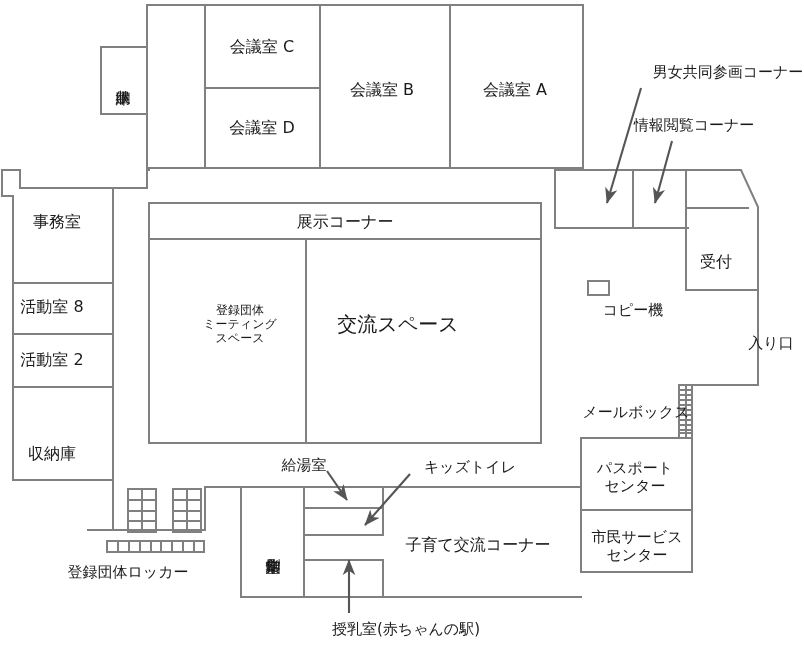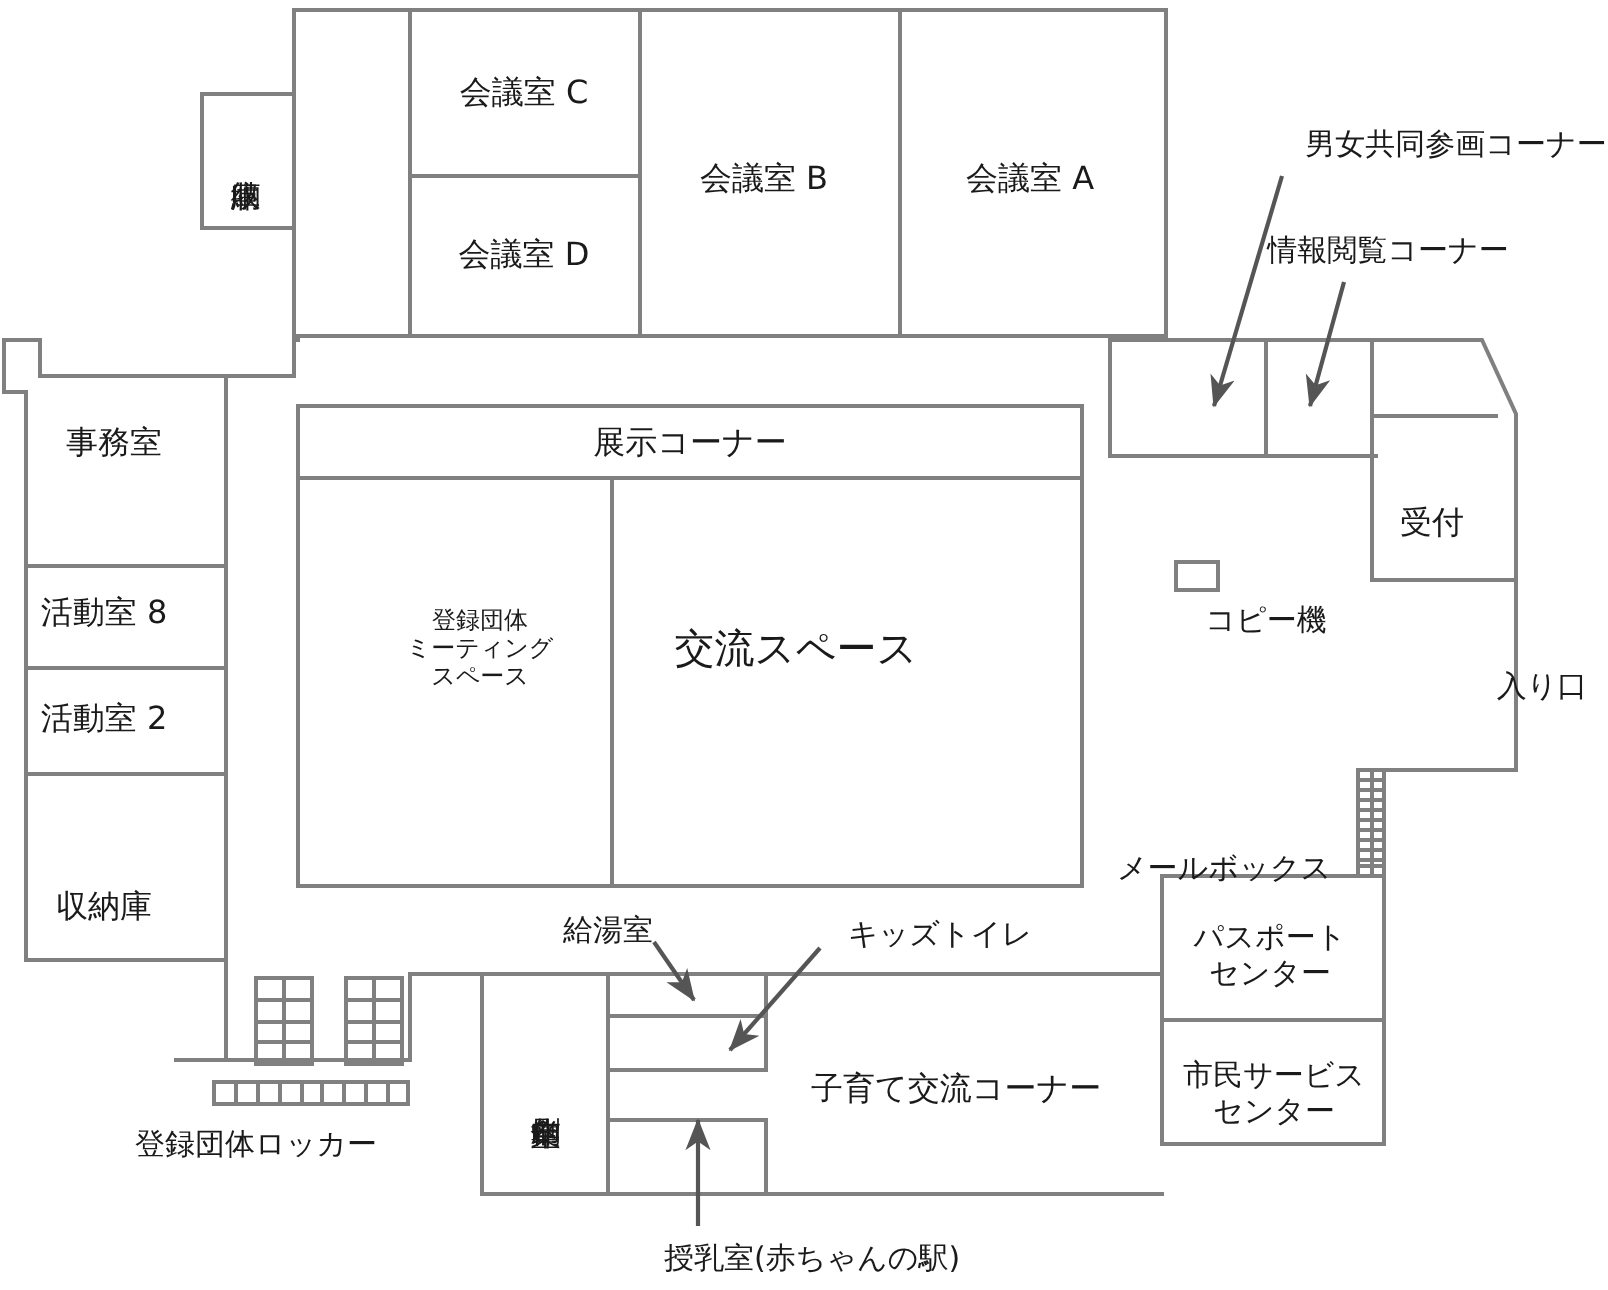--- a/index.html
+++ b/index.html
@@ -208,18 +208,18 @@
     </div>
   <div id="callout-label-layer">
       <div class="callout-label anchor-c" style="left: 728px; top: 73px; text-align: right;">男女共同参画コーナー</div>
       <div class="callout-label anchor-c" style="left: 694px; top: 126px;">情報閲覧コーナー</div>
       <div class="callout-label anchor-c" style="left: 296px; top: 466px; padding-left: 16px;">給湯室</div>
       <div class="callout-label anchor-c" style="left: 470px; top: 468px;">キッズトイレ</div>
       <div class="callout-label anchor-c" style="left: 406px; top: 630px;">授乳室(赤ちゃんの駅)</div>
     </div>
   <div id="fixture-label-layer">
       <div class="fixture-label anchor-c" style="left: 617px; top: 311px; margin-left: 16px;">コピー機</div>
-      <div class="fixture-label anchor-c" style="left: 612px; top: 413px; margin-top: 22px;">メールボックス</div>
+      <div class="fixture-label anchor-c" style="left: 636px; top: 413px;">メールボックス</div>
       <div class="fixture-label anchor-c" style="left: 771px; top: 344px;">入り口</div>
       <div class="fixture-label anchor-c" style="left: 128px; top: 573px;">登録団体ロッカー</div>
     </div>
 
 </div>
 
 </body></html>

